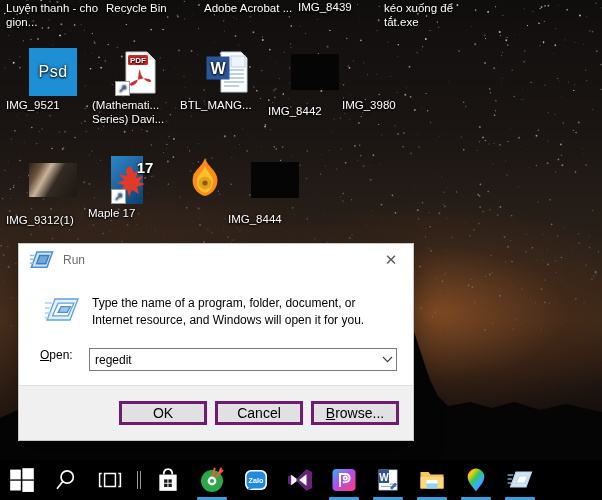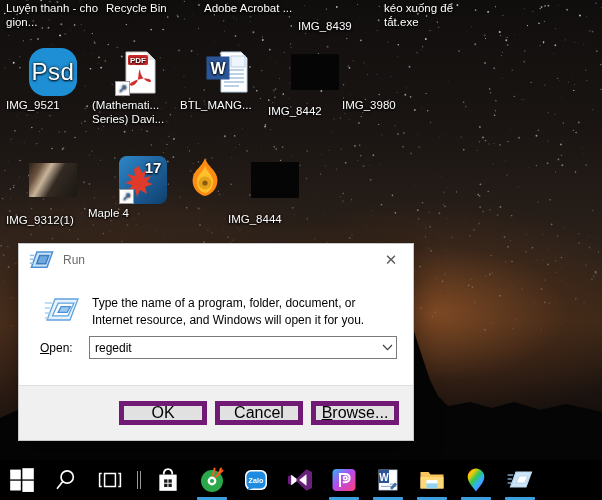--- a/index.html
+++ b/index.html
@@ -28,29 +28,29 @@
     position:absolute; width:98px; 
     color:#fff; font-size:11.5px; line-height:13.5px;
     text-shadow:0 1px 2px rgba(0,0,0,.95), 0 0 3px rgba(0,0,0,.9);
     cursor:default; user-select:none;
   }
   .dicon .thumb{
     width:48px; height:48px; margin:0 auto 3px; position:relative;
   }
   .dicon .lbl{ display:block; padding:0 2px; }
 
-  .psd{ background:#1e8fd5; color:#fff; font-size:24px; font-weight:400;
-        display:flex; align-items:center; justify-content:center; letter-spacing:.5px;border-radius:16px;}
+  .psd{ background:#1e8fd5; color:#fff; font-size:16px; font-weight:400;
+        display:flex; align-items:center; justify-content:center; letter-spacing:.5px;}
   .blackimg{ background:#050505; width:48px; height:36px; margin-top:6px;}
   .skinimg{ width:36px; height:48px; margin:0 auto;
         background:linear-gradient(145deg,#a87a5c 0%,#c49a78 35%,#96apart 60%,#8d6449 100%);}
   .photoimg{ width:48px; height:34px; margin-top:7px;
         background:linear-gradient(120deg,#2a2016 0%,#6b5340 20%,#c9b49a 35%,#332a22 55%,#1a1713 100%);}
-  .mapleimg{ width:48px; height:48px; border-radius:8px;
-        background:linear-gradient(135deg,#2e87c9 0%,#1d5e96 55%,#0f3f6e 100%); position:relative;margin-left:8px;}
+  .mapleimg{ width:32px; height:48px; border-radius:0;
+        background:linear-gradient(135deg,#2e87c9 0%,#1d5e96 55%,#0f3f6e 100%); position:relative;}
   .shortcut-arrow{
     position:absolute; left:0; bottom:0; width:15px; height:15px;
     background:#fff; border:1px solid #9c9c9c;
     display:flex; align-items:center; justify-content:center;
     font-size:11px; color:#2a6fbb; line-height:1;
   }
 
   
   #run{
     position:absolute; left:18px; top:243px; width:396px; height:198px;
@@ -72,21 +72,21 @@
   }
   #run .body{
     background:#fff; height:112px; padding:16px 16px 0 16px; position:relative;
   }
   #run .toprow{ display:flex; align-items:flex-end; }
   #run .bigicon{ width:36px; height:34px; flex:0 0 36px; margin:4px 12px 0 9px;}
   #run .prompt{
     font-size:12px; color:#000; line-height:17px; padding-top:2px; flex:1;
   }
   #run .openrow{
-    display:flex; align-items:center; margin-top:7px;
+    display:flex; margin-top:19px;
   }
   #run .openlbl{
     font-size:12px; color:#000; width:54px; flex:0 0 54px; padding-left:5px;
   }
   #run .openlbl u{ text-decoration:underline; }
   #run .combo{
     flex:1; height:23px; border:1px solid #7a7a7a; background:#fff;
     display:flex; align-items:center; position:relative;gap:14px;
   }
   #run .combo input{
@@ -98,22 +98,22 @@
     width:17px; height:21px; display:flex; align-items:center; justify-content:center;
     color:#3a3a3a; font-size:9px;
   }
   #run .footer{
     position:absolute; left:0; right:0; bottom:0; height:55px;
     background:#f0f0f0; border-top:1px solid #dfdfdf;
     display:flex; align-items:center; justify-content:flex-end;
     padding-right:14px; gap:8px;
   }
   #run .btn{
-    width:88px; height:24px; background:#e1e1e1; border:5px solid #701a75;
-    font-family:"Liberation Sans", sans-serif; font-size:16px; color:#000;
+    width:88px; height:24px; background:#e1e1e1; border:3px solid #701a75;
+    font-family:"Liberation Sans", sans-serif; font-size:14px; color:#000;
     display:flex; align-items:center; justify-content:center; cursor:default;
   }
   #run .btn u{ text-decoration:underline; }
 
   
   #taskbar{
     position:absolute; left:0; bottom:0; width:602px; height:40px;
     background:#000; display:flex; align-items:center;
   }
   .tbitem{
@@ -1043,21 +1043,21 @@
   <div id="icon-layer">
       <div class="dicon" style="left: 4px; top: 2px;">
         <span class="lbl">Luyện thanh - cho giọn...</span>
       </div>
       <div class="dicon" style="left: 104px; top: 2px;">
         <span class="lbl">Recycle Bin</span>
       </div>
       <div class="dicon" style="left: 202px; top: 2px;">
         <span class="lbl">Adobe Acrobat ...</span>
       </div>
-      <div class="dicon" style="left: 296px; top: 20px;">
+      <div class="dicon" style="left: 296px; top: 1px;">
         <span class="lbl">IMG_8439</span>
       </div>
       <div class="dicon" style="left: 382px; top: 2px;">
         <span class="lbl">kéo xuống để tắt.exe</span>
       </div>
       <div class="dicon" style="left: 4px; top: 48px;">
         <div class="thumb psd">Psd</div>
         <span class="lbl">IMG_9521</span>
       </div>
       <div class="dicon" style="left: 90px; top: 48px;">
@@ -1108,21 +1108,21 @@
       <div class="dicon" style="left: 86px; top: 156px;">
         <div class="thumb">
           <div class="mapleimg">
             <svg viewBox="0 0 48 48" width="48" height="48" style="position:absolute;left:0;top:0">
               <text x="34" y="17" font-family="Liberation Sans, sans-serif" font-size="15" font-weight="bold" fill="#ffffff" text-anchor="middle">17</text>
               <path d="M20 10 L23 17 L27 14 L25 22 L32 20 L28 26 L34 28 L26 31 L28 38 L21 34 L18 41 L16 33 L9 36 L13 29 L6 27 L13 24 L8 18 L16 20 L15 13 Z" fill="#e03a2a"></path>
             </svg>
             <div class="shortcut-arrow">↗</div>
           </div>
         </div>
-        <span class="lbl">Maple 4</span>
+        <span class="lbl">Maple 17</span>
       </div>
       <div class="dicon" style="left: 156px; top: 156px;">
         <div class="thumb"><svg viewBox="0 0 48 48" width="48" height="48">
             <path d="M24 2 C27 11 34 13 36 21 C38 29 33 38 24 40 C15 38 10 29 12 21 C14 13 21 11 24 2 Z" fill="#ff8c12"></path>
             <path d="M24 10 C26 16 31 18 32 24 C33 30 29 36 24 37 C19 36 15 30 16 24 C17 18 22 16 24 10 Z" fill="#ffc02e"></path>
             <circle cx="24" cy="27" r="6.5" fill="#e6a11a"></circle>
             <circle cx="24" cy="27" r="2.6" fill="#8a5a10"></circle>
           </svg></div>
       </div>
       <div class="dicon" style="left: 226px; top: 156px;">

